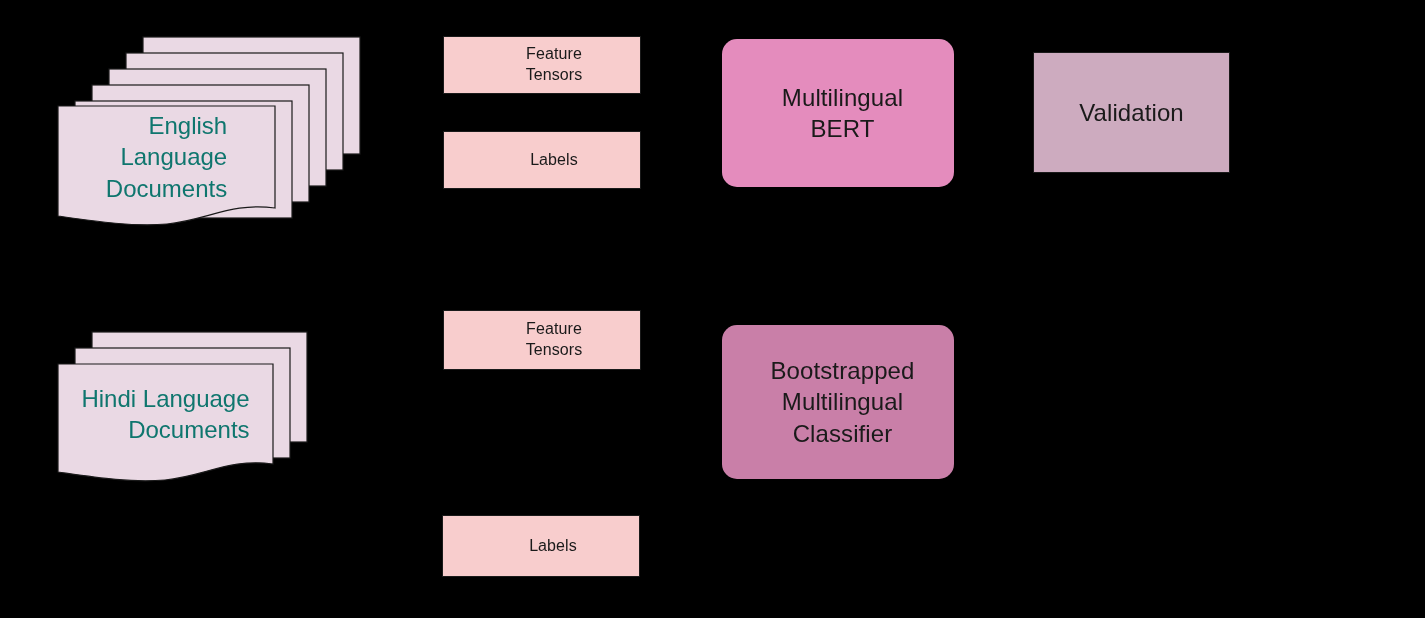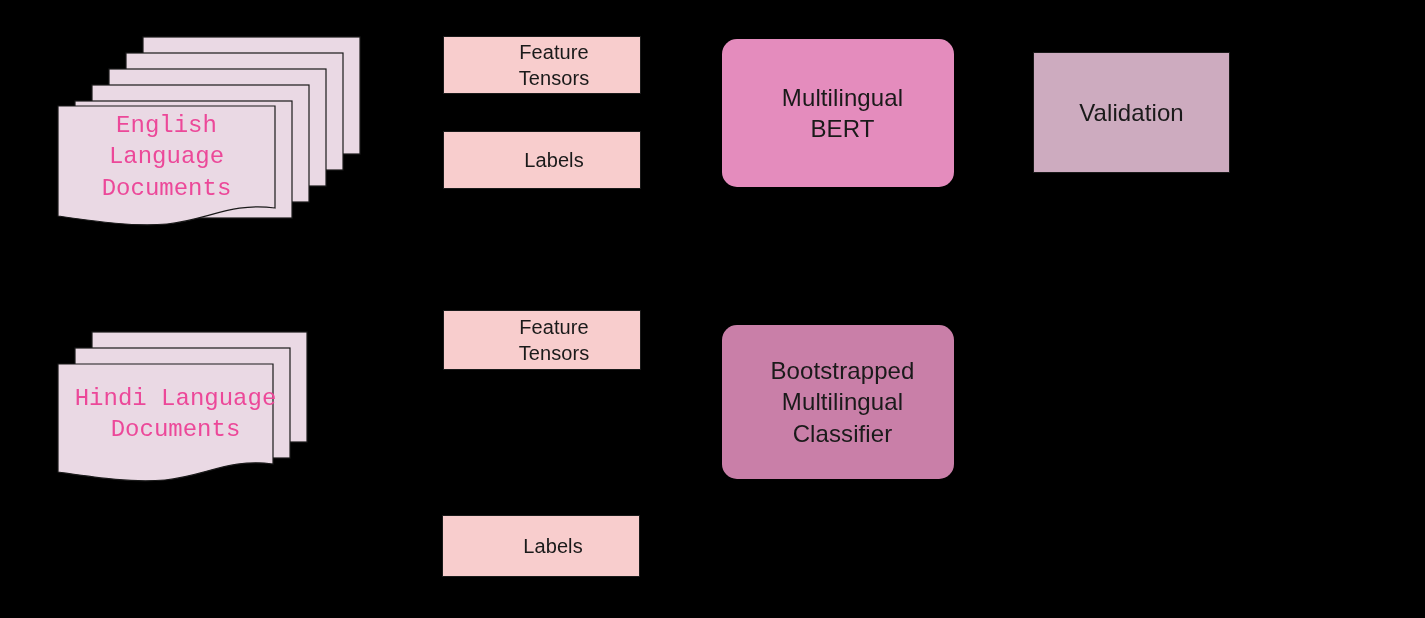--- a/index.html
+++ b/index.html
@@ -27,21 +27,21 @@
     color: #1a1a1a;
     font-weight: 300;
     line-height: 1.30;
     letter-spacing: 0.1px;
     white-space: pre-line;
   }
 
   
   .flat-box {
     border: 1px solid #1a1a1a;
-    font-size: 20px;
+    font-size: 16px;
     padding-left: 24px;
   }
 
   
   .round-box {
     border-radius: 15px;
     font-size: 24px;
     padding-left: 9px;
   }
 
@@ -57,28 +57,27 @@
   }
   .doc-stack svg {
     display: block;
     overflow: visible;
   }
   .doc-stack .doc-label {
     position: absolute;
     display: flex;
     align-items: center;
     justify-content: center;
-    text-align: center;
-    color: #ec4899;
+    text-align: right;
+    color: #0f766e;
     font-weight: 300;
     font-size: 24px;
     line-height: 1.30;
     white-space: pre-line;
     pointer-events: none;
-    font-family: Liberation Mono, monospace;
   }
 </style>
 </head>
 <body>
 
 <div id="canvas">
 
   <div class="doc-stack" style="left:57px; top:30px; width:310px; height:200px;">
     <svg width="310" height="200" viewBox="0 0 310 200">
       <g fill="#ead9e4" stroke="#1a1a1a" stroke-width="1.2">
@@ -96,21 +95,21 @@
   </div>
 
   <div class="doc-stack" style="left:57px; top:330px; width:260px; height:165px;">
     <svg width="260" height="165" viewBox="0 0 260 165">
       <g fill="#ead9e4" stroke="#1a1a1a" stroke-width="1.2">
         <rect x="35" y="2" width="215" height="110"></rect>
         <rect x="18" y="18" width="215" height="110"></rect>
         <path d="M1 34 L216 34 L216 134 C173 128 148 146 108 150 C73 153 36 147 1 142 Z"></path>
       </g>
     </svg>
-    <div class="doc-label" style="left:1px; top:34px; width:215px; height:100px;padding-left:10px;">Hindi Language
+    <div class="doc-label" style="left:1px; top:34px; width:215px; height:100px;">Hindi Language
 Documents</div>
   </div>
 
   <div class="node flat-box" style="left:443px; top:36px; width:198px; height:58px; background:#f8cdcd;">Feature
 Tensors</div>
 
   <div class="node flat-box" style="left:443px; top:131px; width:198px; height:58px; background:#f8cdcd;">Labels</div>
 
   <div class="node flat-box" style="left:443px; top:310px; width:198px; height:60px; background:#f8cdcd;">Feature
 Tensors</div>

